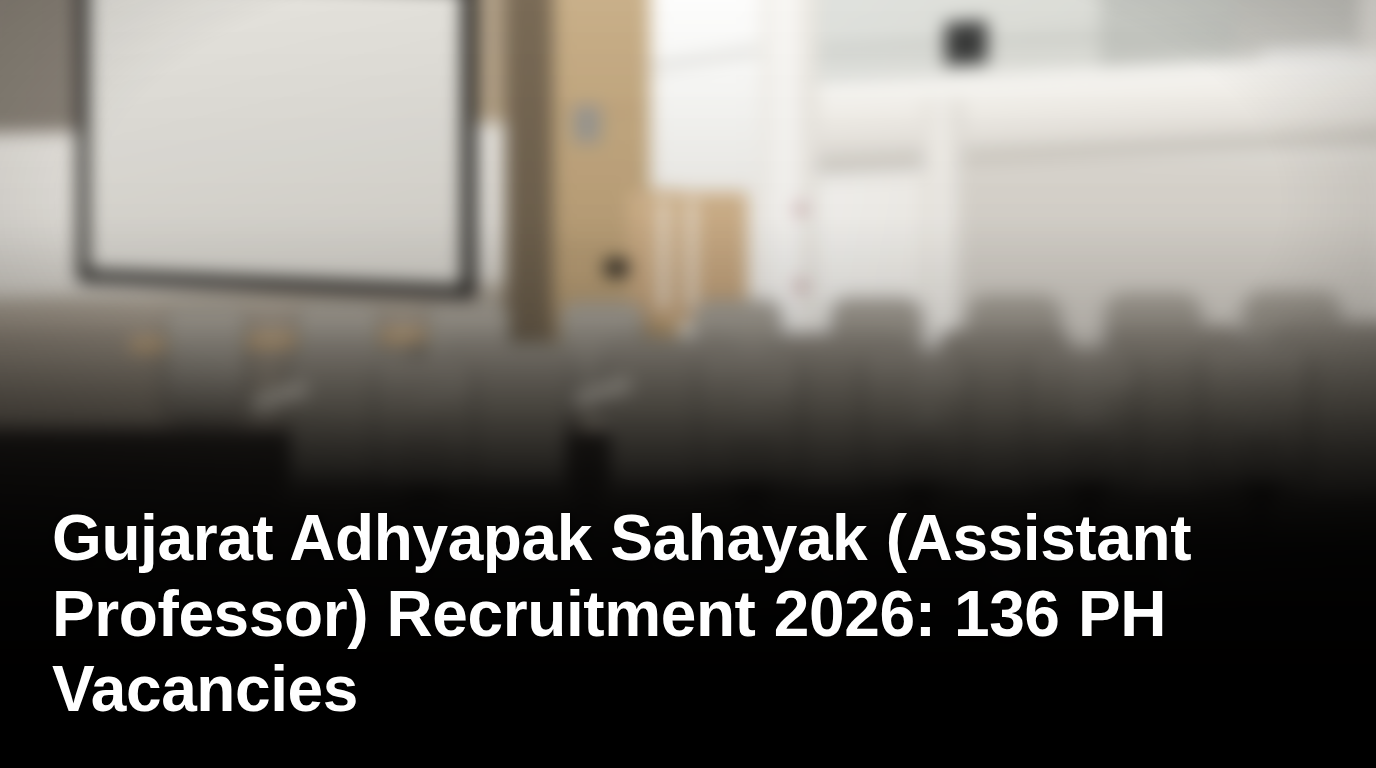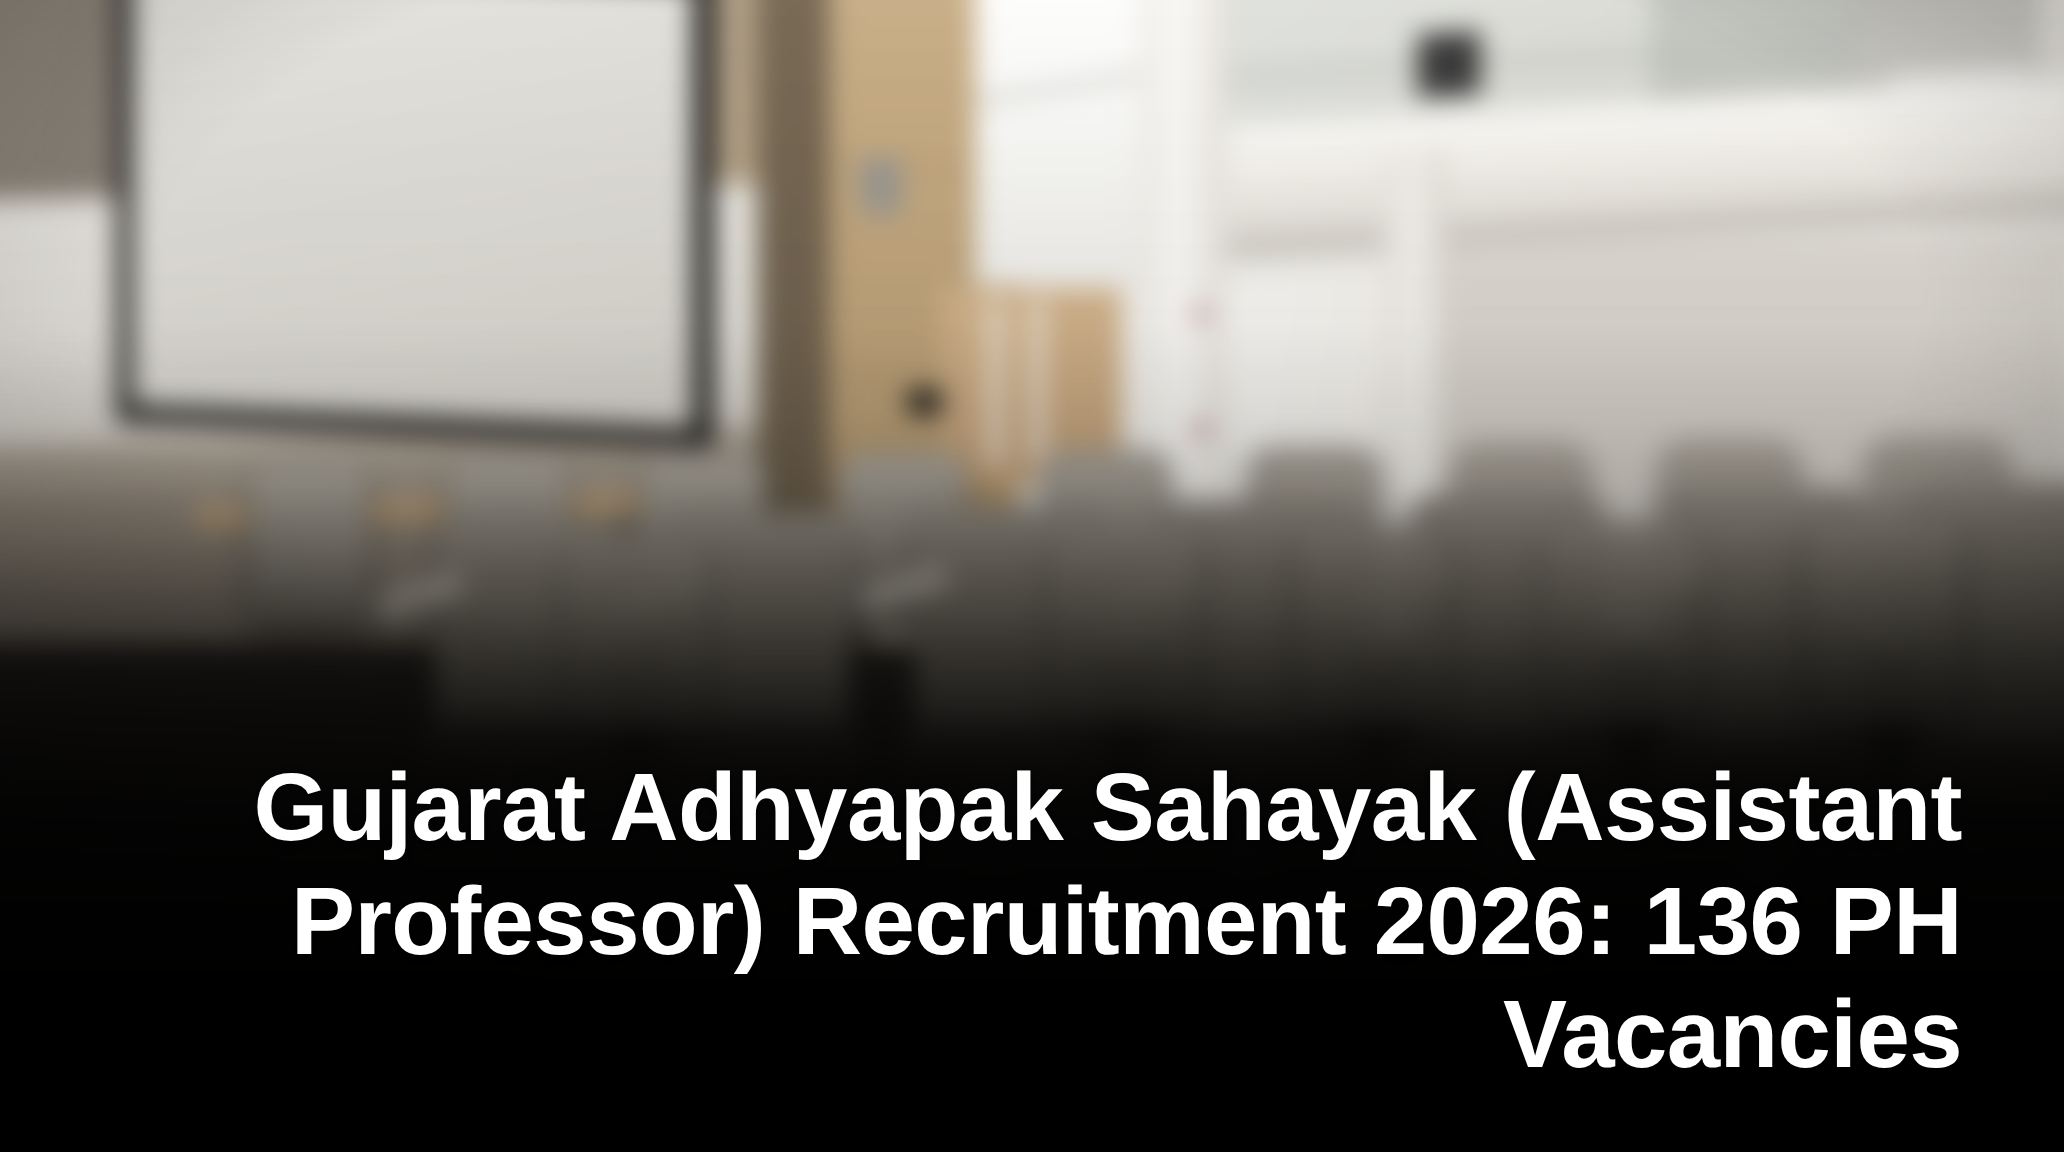--- a/index.html
+++ b/index.html
@@ -301,24 +301,24 @@
     position: absolute; inset: 0;
     background: radial-gradient(ellipse 78% 62% at 50% 26%,
       rgba(0,0,0,0) 0%, rgba(0,0,0,0) 55%, rgba(0,0,0,.30) 100%);
     pointer-events: none;
   }
 
   
   .headline-wrap {
     position: absolute;
     left: 0;
-    right: 16px;
+    right: 0;
     bottom: 40px;
     padding: 0 52px;
-    text-align: right;
+    text-align: left;
     box-sizing: border-box;
   }
   .headline {
     margin: 0;
     color: #ffffff;
     font-family: "Liberation Sans", sans-serif;
     font-weight: bold;
     font-size: 64px;
     line-height: 1.18;
     letter-spacing: -0.4px;

